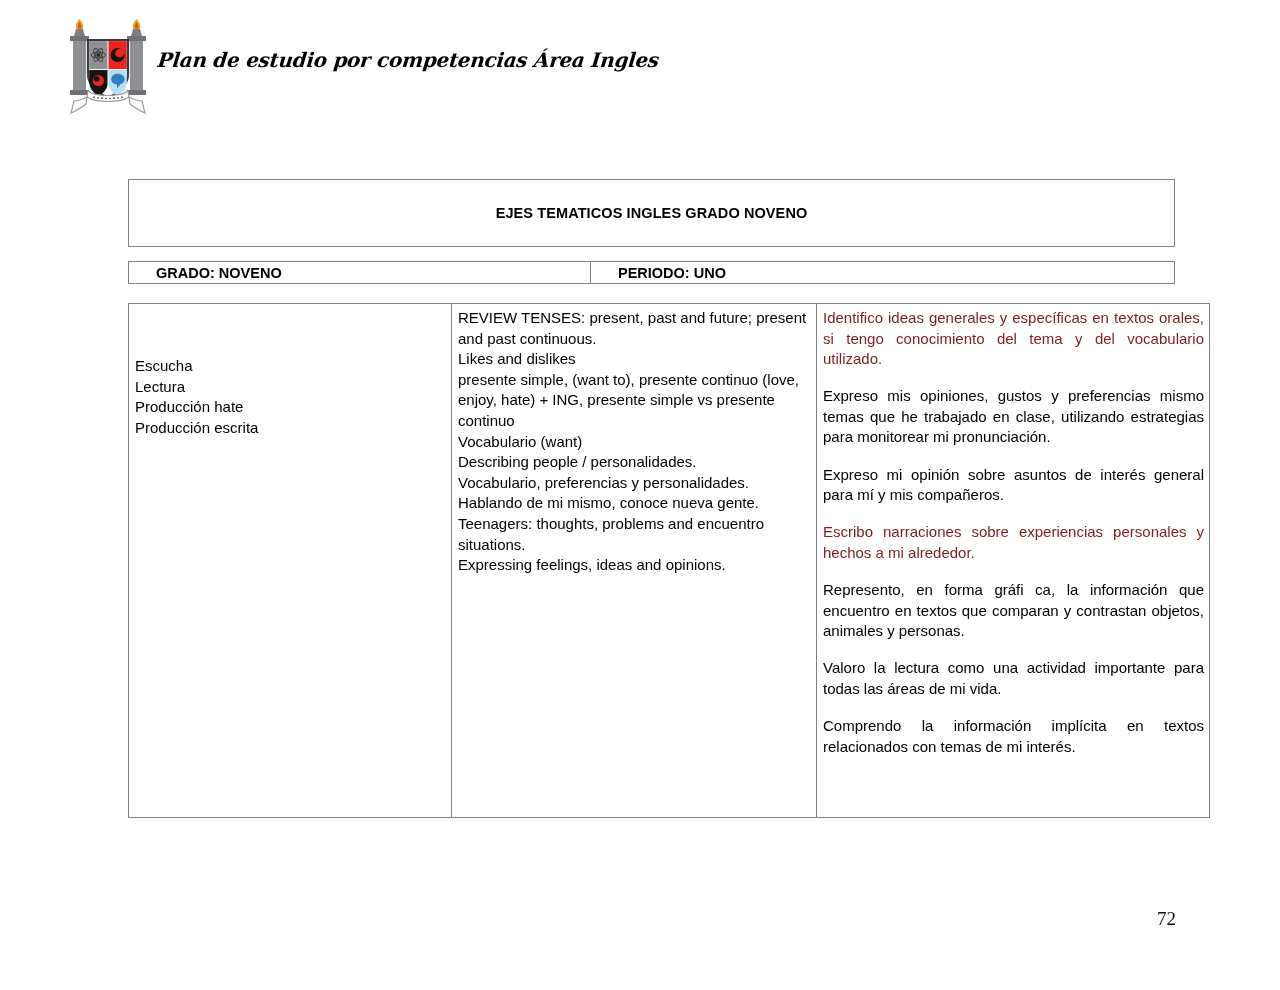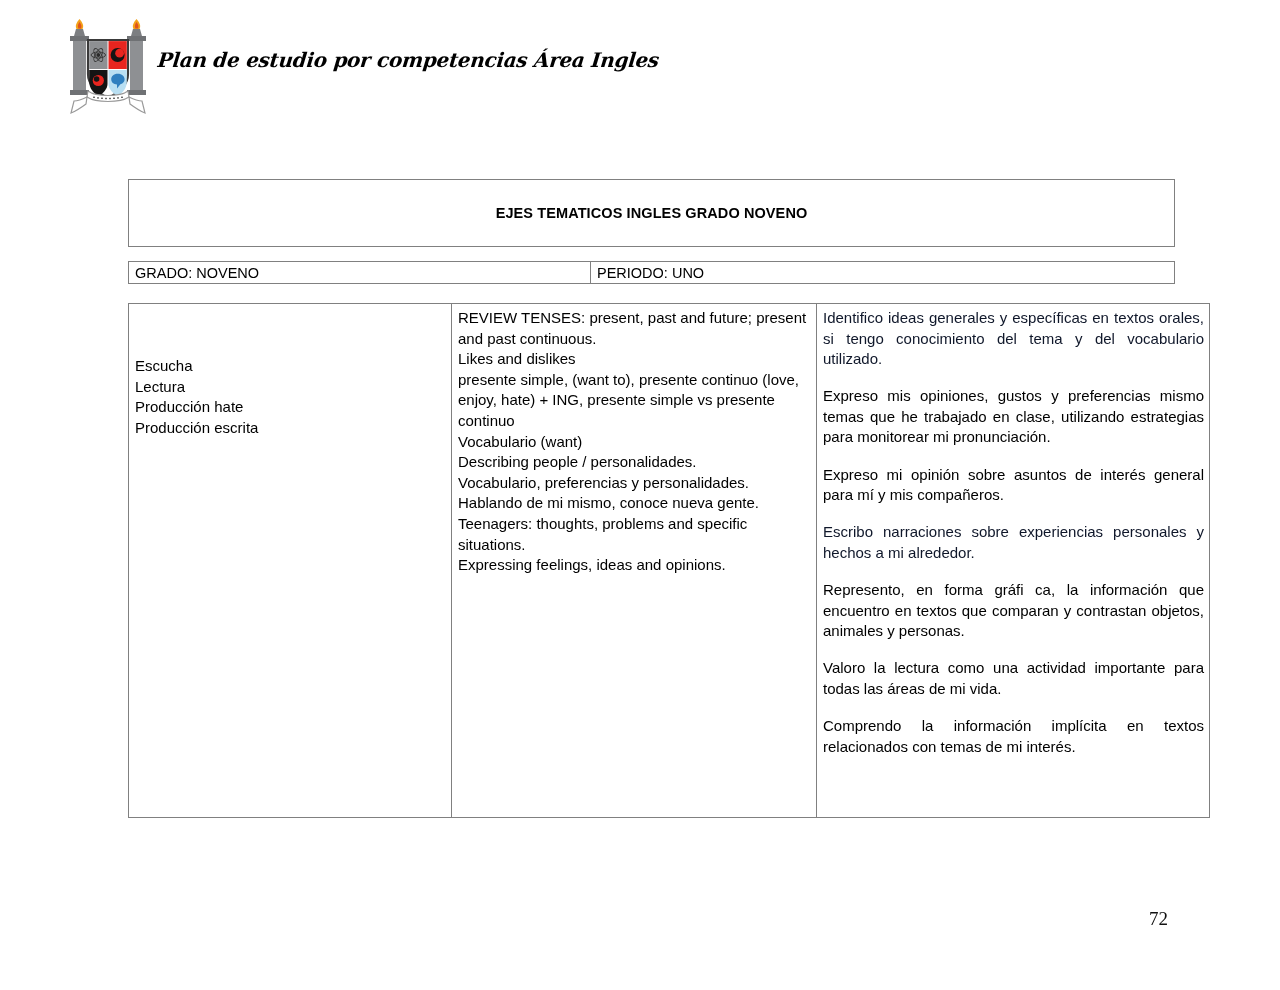--- a/index.html
+++ b/index.html
@@ -87,21 +87,22 @@
     width: 1047px;
   }
   #grade-table td {
     height: 21px;
     vertical-align: middle;
     padding: 0 0 0 6px;
   }
   #grade-table td.grade-cell { width: 455px; }
   .grade-text {
     font-size: 14.5px;
-    font-weight: normal;
+    font-weight: bold;
+    margin-left: 21px;
   }
 
   
   #main-table {
     left: 128px;
     top: 303px;
     width: 1047px;
   }
   #main-table td.col-1 { width: 311px; }
   #main-table td.col-2 { width: 353px; }
@@ -153,30 +154,30 @@
     padding: 0;
   }
   .indicadores p {
     margin: 0 0 16.5px 0;
     font-size: 15px;
     line-height: 20.6px;
     text-align: justify;
     text-justify: inter-word;
   }
   .indicadores p.faded {
-    color: #0f172a;
+    color: #7f1d1d;
   }
   .indicadores p:last-child {
     margin-bottom: 0;
   }
 
   
   #page-number {
     position: absolute;
-    right: 112px;
+    right: 104px;
     top: 908px;
     font-family: "Liberation Serif", serif;
     font-size: 19px;
     color: #111;
   }
 </style>
 </head>
 <body>
 
 <div id="letterhead">
@@ -276,21 +277,21 @@
       </td>
       <td class="col-2 body-cell">
         <ul class="saber-list" id="saber-list">
             <li>REVIEW TENSES: present, past and future; present and past continuous.</li>
             <li>Likes and dislikes</li>
             <li>presente simple, (want to), presente continuo (love, enjoy, hate) + ING, presente simple vs presente continuo</li>
             <li>Vocabulario (want)</li>
             <li>Describing people / personalidades.</li>
             <li>Vocabulario, preferencias y personalidades.</li>
             <li>Hablando de mi mismo, conoce nueva gente.</li>
-            <li>Teenagers: thoughts, problems and specific situations.</li>
+            <li>Teenagers: thoughts, problems and encuentro situations.</li>
             <li>Expressing feelings, ideas and opinions.</li>
           </ul>
       </td>
       <td class="col-3 body-cell">
         <div class="indicadores" id="indicadores-list">
             <p class="faded">Identifico ideas generales y específicas en textos orales, si tengo conocimiento del tema y del vocabulario utilizado.</p>
             <p>Expreso mis opiniones, gustos y preferencias mismo temas que he trabajado en clase, utilizando estrategias para monitorear mi pronunciación.</p>
             <p>Expreso mi opinión sobre asuntos de interés general para mí y mis compañeros.</p>
             <p class="faded">Escribo narraciones sobre experiencias personales y hechos a mi alrededor.</p>
             <p>Represento, en forma gráfi ca, la información que encuentro en textos que comparan y contrastan objetos, animales y personas.</p>

